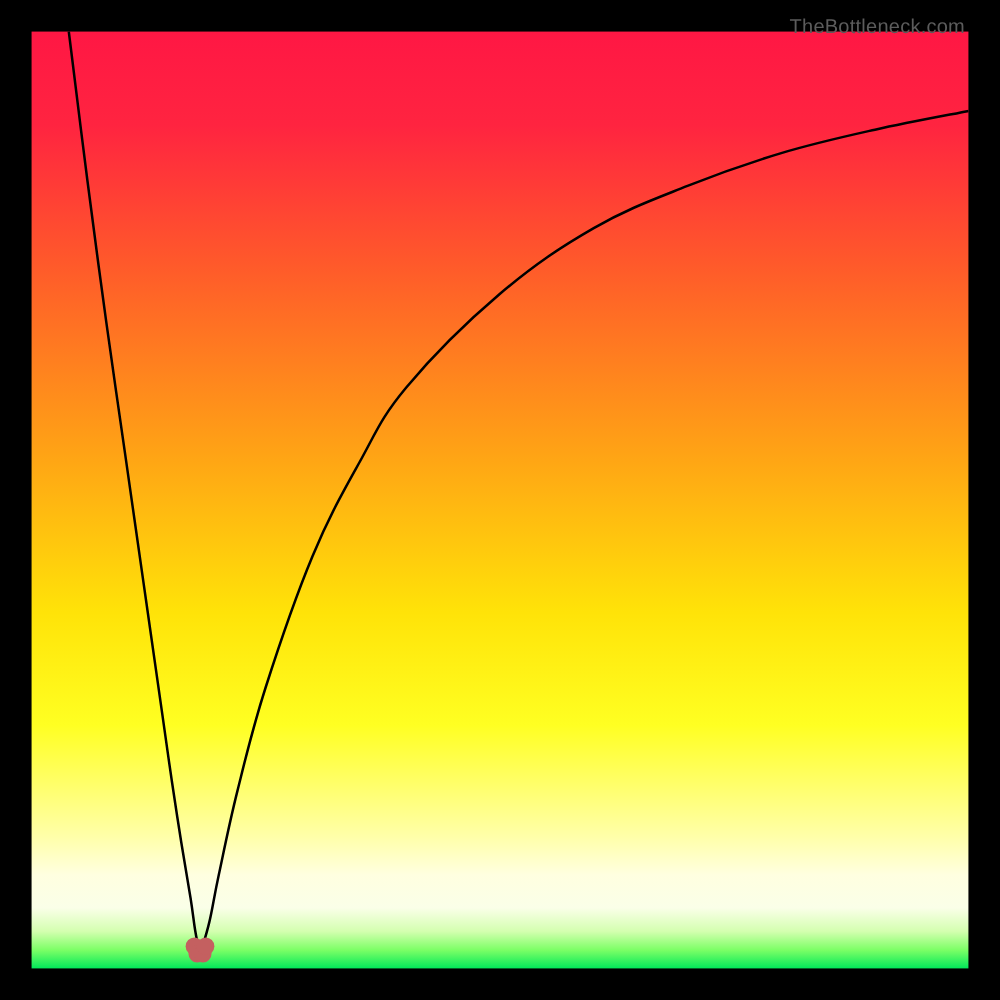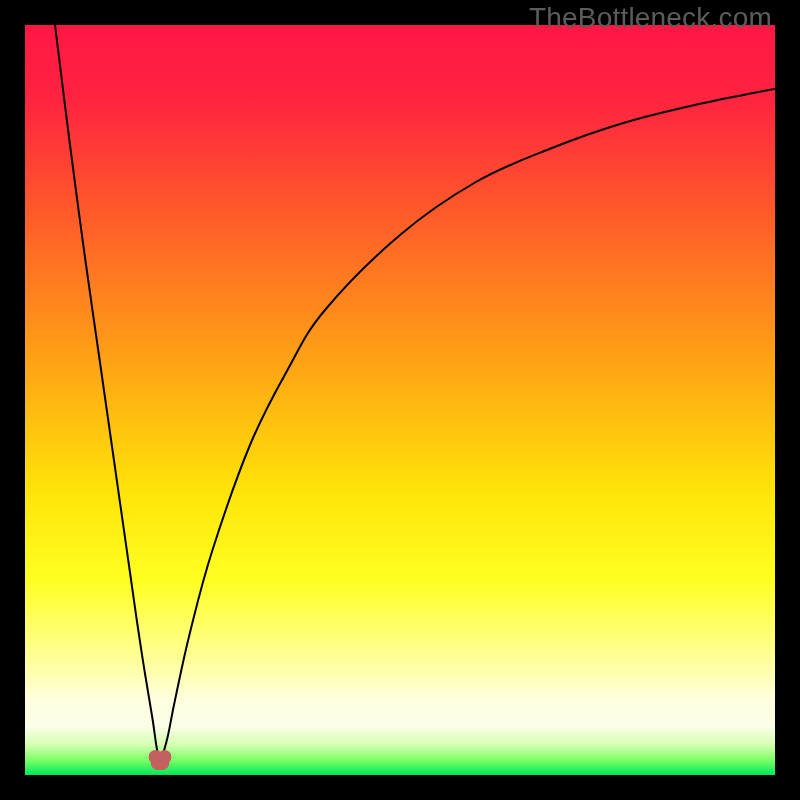--- a/index.html
+++ b/index.html
@@ -24,24 +24,24 @@
     width: 750px;
     height: 750px;
     overflow: hidden;
   }
   .gradient {
     position: absolute;
     left: 0; top: 0; right: 0; bottom: 0;
   }
   .watermark {
     position: absolute;
-    top: 2px;
+    top: 13px;
     right: 28px;
     color: #5c5c5c;
-    font-size: 28px;
+    font-size: 16px;
     font-weight: 500;
     letter-spacing: 0.2px;
   }
   .curve {
     position: absolute;
     left: 0; top: 0;
   }
 </style>
 </head>
 <body>

